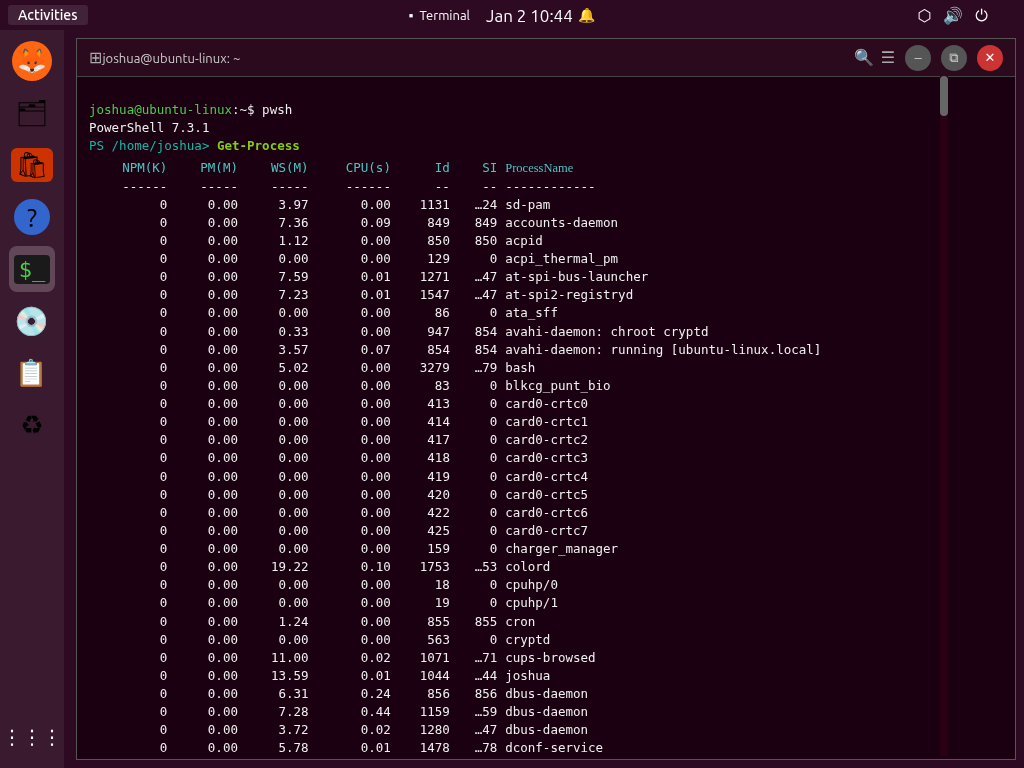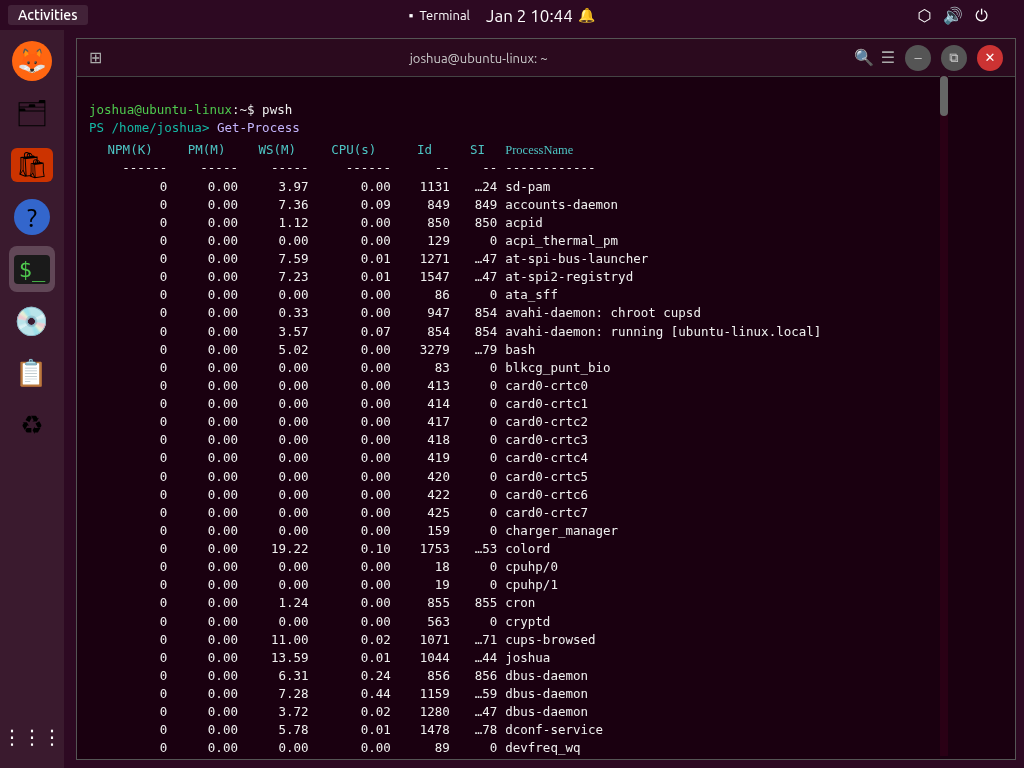--- a/index.html
+++ b/index.html
@@ -46,21 +46,21 @@
       position: absolute; left: 76px; top: 38px;
       width: 940px; height: 722px;
       background: #1a0010; border: 1px solid #555;
       display: flex; flex-direction: column;
     }
     #terminal-titlebar {
       height: 38px; background: #2b0a1e;
       display: flex; align-items: center; justify-content: space-between;
       padding: 0 12px; border-bottom: 1px solid #444;
     }
-    #terminal-title { color: #ccc; font-size: 13px; flex: 1; text-align: center; }
+    #terminal-title { color: #ccc; font-size: 13px; flex: 1; text-align: left; }
     .win-btn {
       width: 26px; height: 26px; border-radius: 50%; border: none;
       display: flex; align-items: center; justify-content: center;
       cursor: pointer; font-size: 13px; margin-left: 4px;
     }
     #win-close { background: #cc3333; color: white; }
     #win-restore { background: #555; color: #ccc; }
     #win-min { background: #555; color: #ccc; }
     .titlebar-left { display: flex; align-items: center; gap: 4px; }
     .titlebar-right { display: flex; align-items: center; gap: 6px; }
@@ -72,28 +72,28 @@
       padding: 24px 12px;
       font-family: 'DejaVu Sans Mono', 'Courier New', monospace;
       font-size: 12.5px; line-height: 1.45;
       color: #f0f0f0;
     }
     .prompt-user { color: #4ec94e; }
     .prompt-sep { color: #f0f0f0; }
     .cmd-text { color: #f0f0f0; }
     .ps-info { color: #f0f0f0; }
     .ps-prompt-path { color: #14b8a6; }
-    .get-process { color: #c4b5fd; }
+    .get-process { color: #84cc16; font-weight: bold; }
 
     table#proc-table {
       border-collapse: collapse; width: 100%;
       margin-top: 2px;
     }
     table#proc-table th {
-      color: #4dc4c4; font-weight: normal;
+      color: #4dc4c4; text-align: right; font-weight: normal;
       padding: 0 4px; font-family: 'DejaVu Sans Mono', monospace; font-size: 12.5px;
     }
     table#proc-table th.left { text-align: left; font-family: Liberation Serif, serif; }
     table#proc-table td {
       color: #f0f0f0; text-align: right; padding: 0 4px;
       font-family: 'DejaVu Sans Mono', monospace; font-size: 12.5px;
     }
     table#proc-table td.left { text-align: left; }
     .sep-row td { color: #4dc4c4; text-align: right; }
     .sep-row td.left { text-align: left; }
@@ -170,20 +170,23 @@
       <span class="titlebar-action">☰</span>
       <button class="win-btn" id="win-min">–</button>
       <button class="win-btn" id="win-restore">⧉</button>
       <button class="win-btn" id="win-close">✕</button>
     </div>
   </div>
 
   <div id="terminal-body">
     <div>
       <span class="prompt-user">joshua@ubuntu-linux</span><span class="prompt-sep">:~$</span> <span class="cmd-text">pwsh</span>
+    </div>
+    <div>
+      <span class="ps-info">PowerShell 7.3.1</span>
     </div>
     <div>
       <span class="ps-prompt-path">PS /home/joshua&gt;</span> <span class="get-process">Get-Process</span>
     </div>
     <div style="margin-top:4px;">
       <table id="proc-table">
         <thead>
           <tr>
             <th>NPM(K)</th>
             <th>PM(M)</th>
@@ -267,21 +270,21 @@
               <td>0</td>
               <td class="left">ata_sff</td>
             </tr>
             <tr>
               <td>0</td>
               <td>0.00</td>
               <td>0.33</td>
               <td>0.00</td>
               <td>947</td>
               <td>854</td>
-              <td class="left">avahi-daemon: chroot cupsd</td>
+              <td class="left">avahi-daemon: chroot cryptd</td>
             </tr>
             <tr>
               <td>0</td>
               <td>0.00</td>
               <td>3.57</td>
               <td>0.07</td>
               <td>854</td>
               <td>854</td>
               <td class="left">avahi-daemon: running [ubuntu-linux.local]</td>
             </tr>

